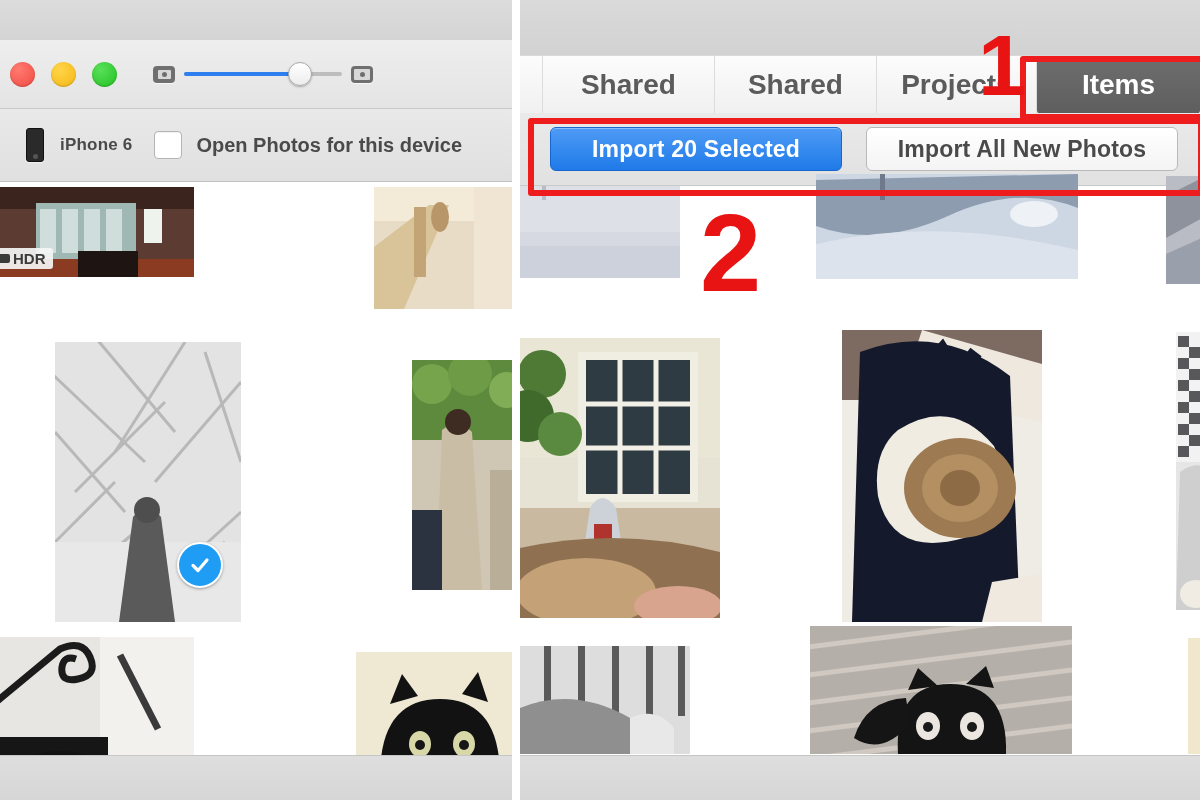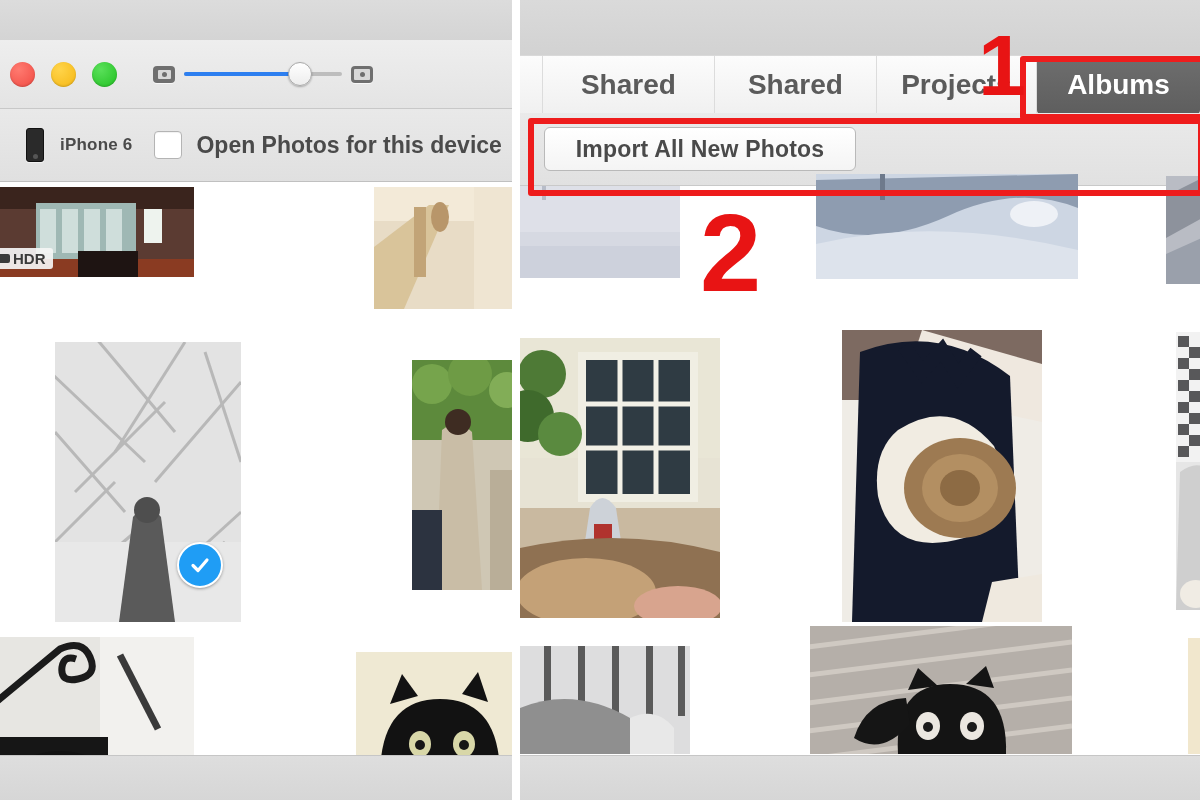--- a/index.html
+++ b/index.html
@@ -68,21 +68,21 @@
     background:#2a2a2a;border:1px solid #111;margin-left:26px;
     position:relative;box-shadow:0 1px 1px rgba(255,255,255,.6);
   }
   .phone-icon::after{content:"";position:absolute;left:50%;bottom:2px;width:5px;height:5px;
     margin-left:-2.5px;border-radius:50%;background:#555;}
   .device-name{margin-left:16px;font-size:17px;font-weight:bold;color:#4a4a4a;letter-spacing:.2px;}
   .chk{
     width:26px;height:26px;margin-left:22px;border-radius:4px;background:#fff;
     border:1px solid #b4b4b4;box-shadow:inset 0 1px 1px rgba(0,0,0,.06);
   }
-  .chk-label{margin-left:14px;font-size:23px;font-weight:bold;color:#4a4a4a;white-space:nowrap;}
+  .chk-label{margin-left:14px;font-size:20px;font-weight:bold;color:#4a4a4a;white-space:nowrap;}
 
   
   .tabbar{
     position:absolute;left:0;top:55px;width:100%;height:58px;
     background:linear-gradient(#fbfbfb,#f1f1f1);
     border-top:1px solid #d9d9d9;border-bottom:1px solid #cfcfcf;
     display:flex;align-items:stretch;
   }
   .tab{
     display:flex;align-items:center;justify-content:center;
@@ -298,24 +298,25 @@
 
   <div class="panel panel-right">
 
     <div class="titlebar rt-chrome"></div>
 
     <div class="tabbar">
       <div class="tab spacer"></div>
       <div class="tab t-shared">Shared</div>
       <div class="tab t-albums">Shared</div>
       <div class="tab t-projects">Projects</div>
-      <div class="tab t-import">Albums</div>
+      <div class="tab t-import">Items</div>
     </div>
 
     <div class="importbar">
+      <div class="btn btn-primary">Import 20 Selected</div>
       <div class="btn btn-secondary">Import All New Photos</div>
     </div>
 
     <div class="grid" style="top:186px;height:570px;">
 
       <div class="cell" style="left:0px;top:0px;width:160px;height:92px;">
         <svg class="ph" viewBox="0 0 160 92" preserveAspectRatio="none">
           <rect width="160" height="92" fill="#d6d9e2"></rect>
           <rect x="0" y="0" width="160" height="46" fill="#dee0e8"></rect>
           <rect x="0" y="60" width="160" height="32" fill="#cdd1dc"></rect>

